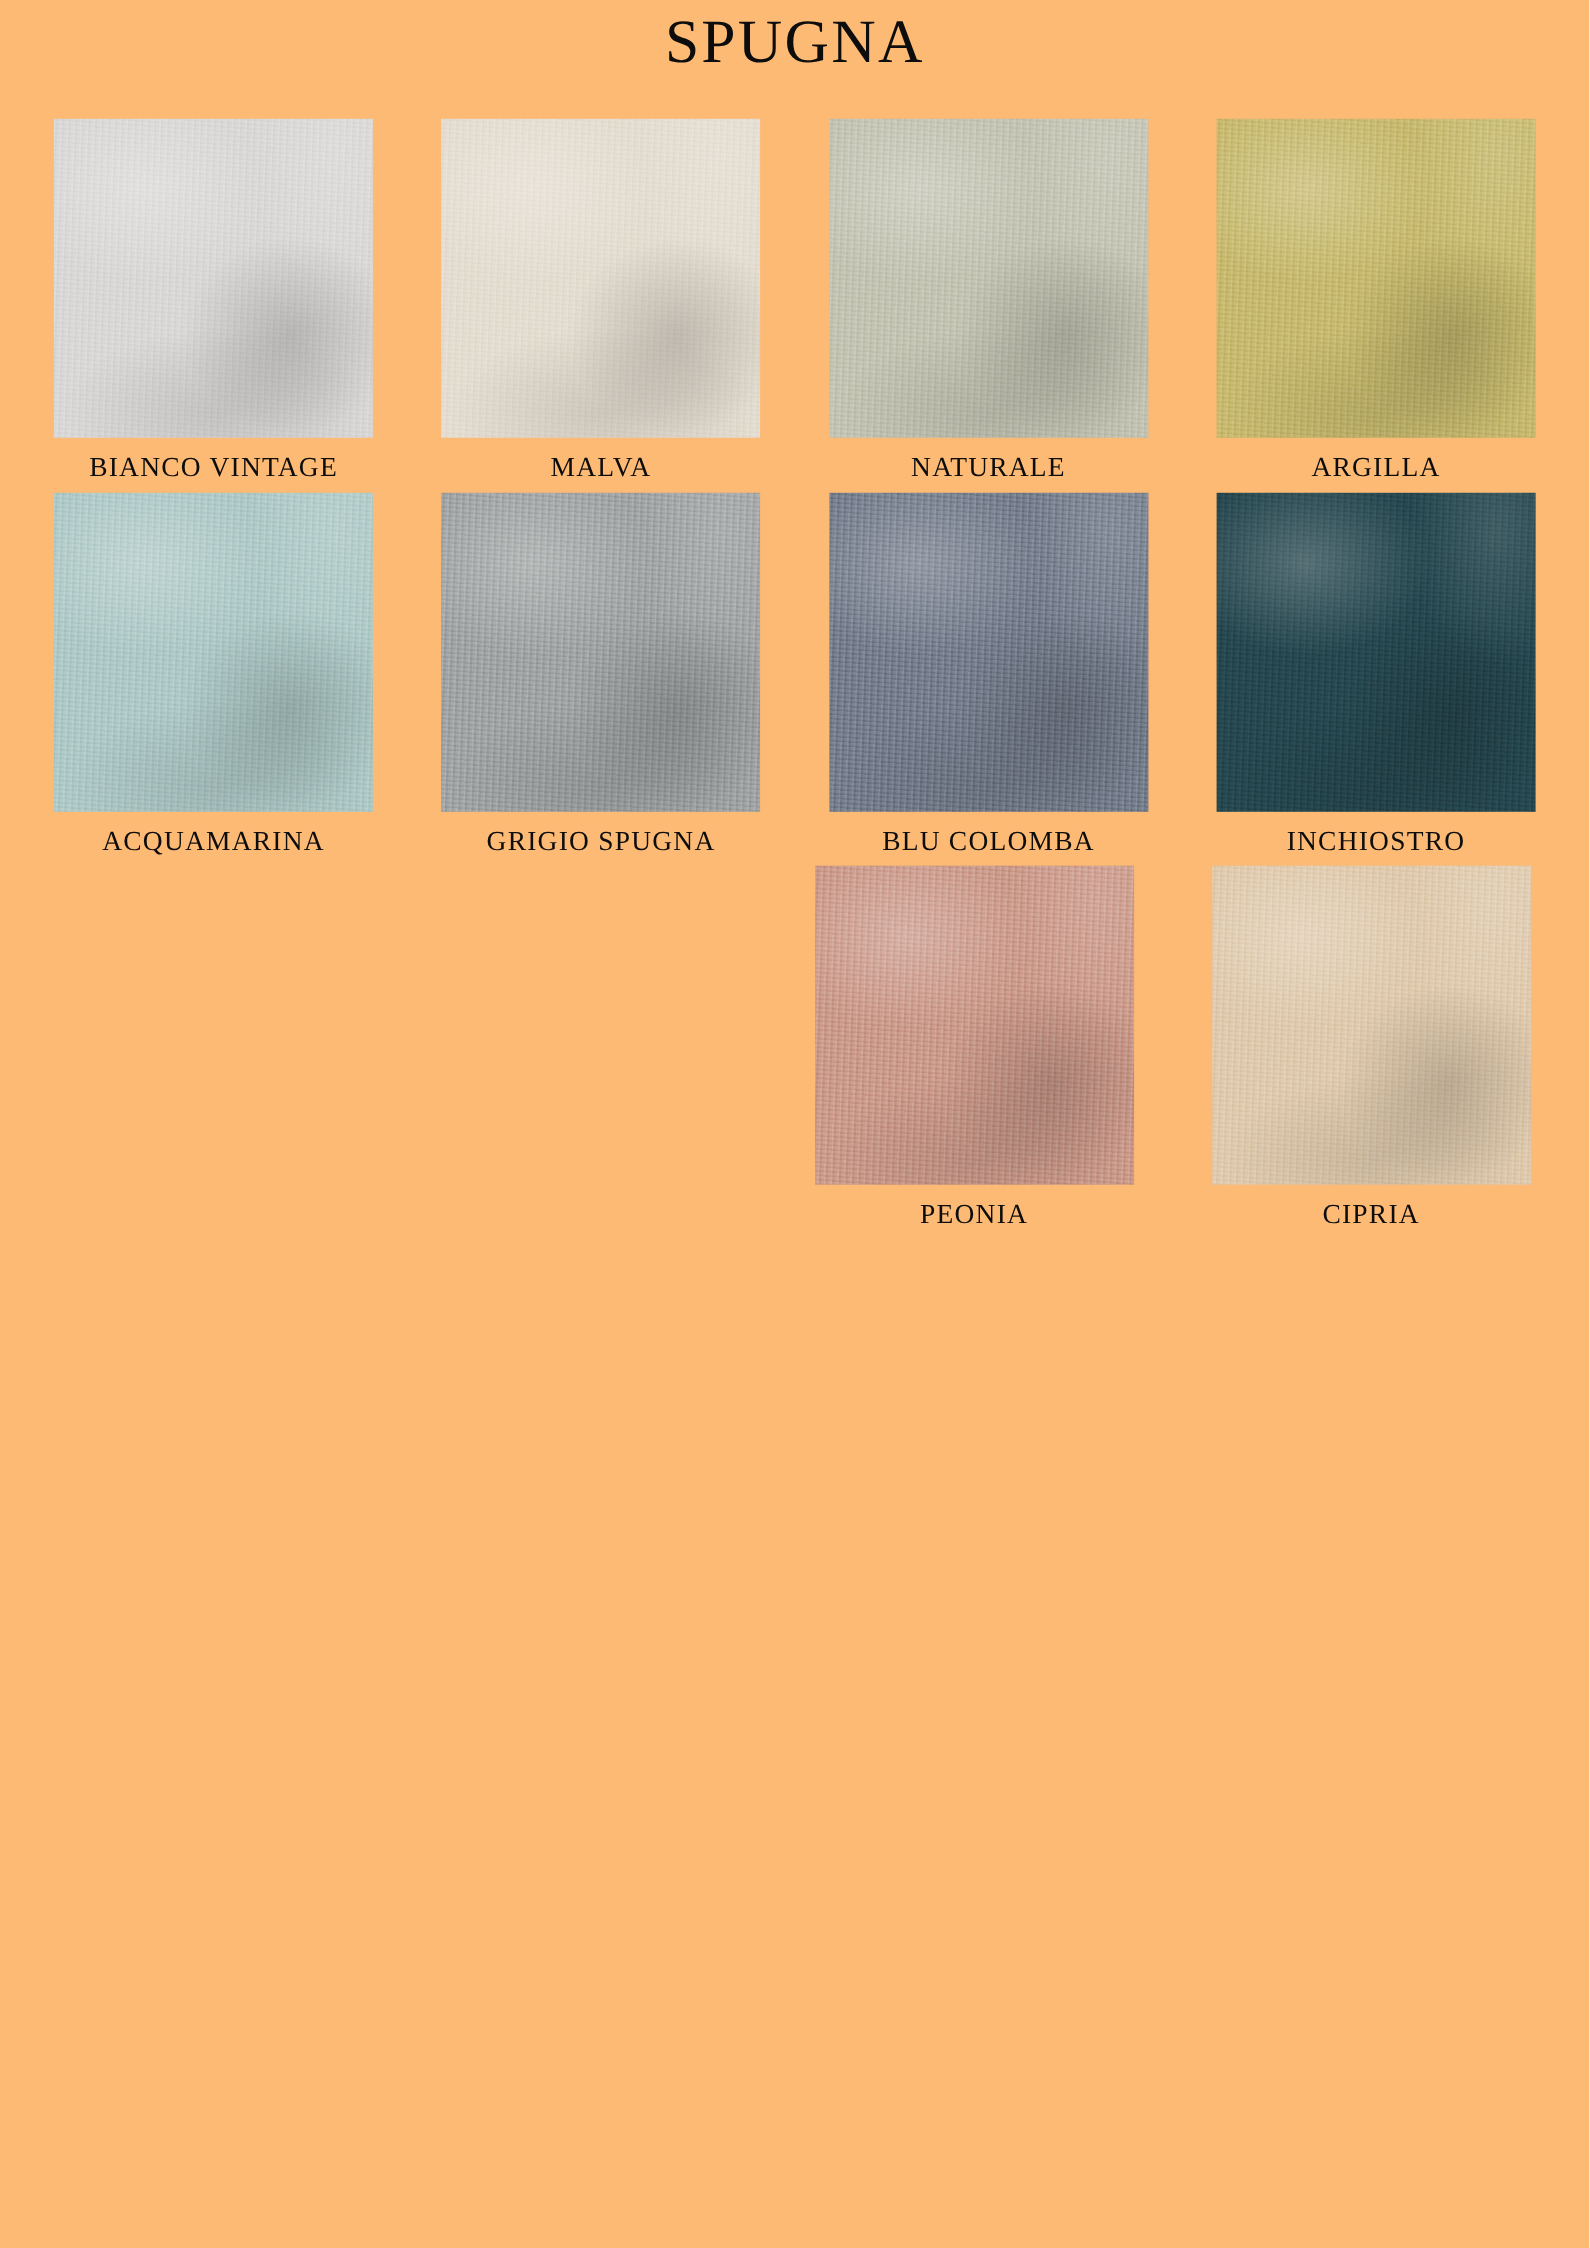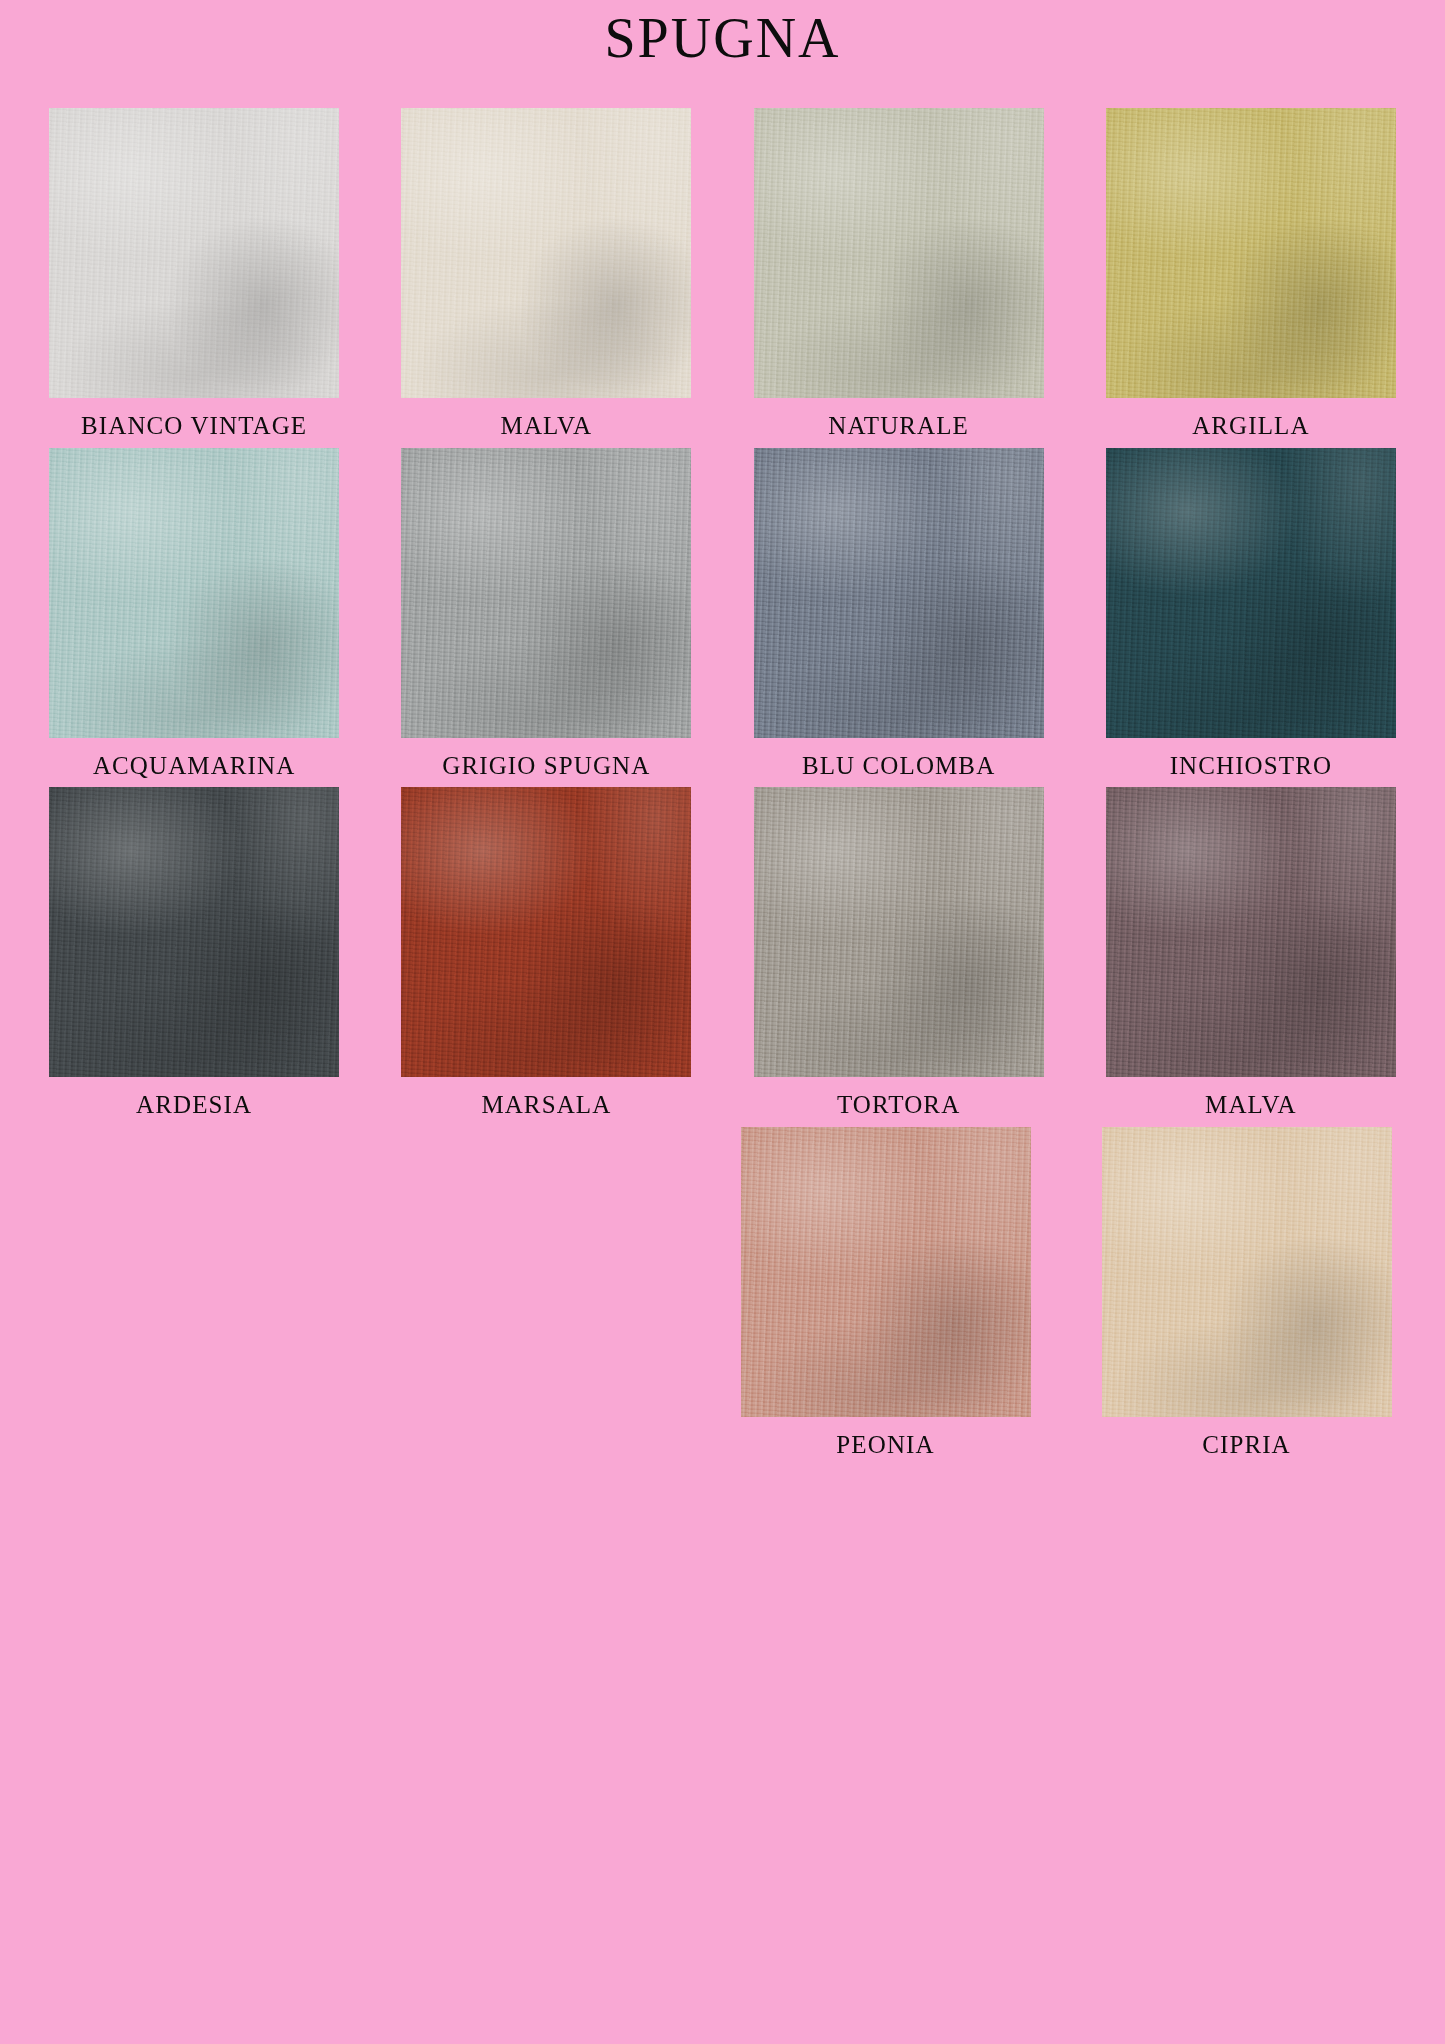--- a/index.html
+++ b/index.html
@@ -12,21 +12,21 @@
     height: 2044px;
     font-family: "Liberation Serif", "DejaVu Serif", serif;
     color: #111111;
     overflow: hidden;
   }
 
   .page {
     position: relative;
     width: 1445px;
     height: 2044px;
-    background: #f9a8d4;
+    background: #fdba74;
     box-sizing: border-box;
   }
 
   .page-title {
     text-align: center;
     font-family: "Liberation Serif", "DejaVu Serif", serif;
     font-size: 56px;
     font-weight: 400;
     letter-spacing: 2px;
     line-height: 1;
@@ -152,38 +152,20 @@
       <div class="swatch-cell">
         <div class="swatch-chip" style="background-color: rgb(110, 118, 132);"></div>
         <div class="swatch-label">BLU COLOMBA</div>
       </div>
       <div class="swatch-cell">
         <div class="swatch-chip" style="background-color: rgb(36, 67, 74);"></div>
         <div class="swatch-label">INCHIOSTRO</div>
       </div>
     </div>
 
-    <div class="swatch-row">
-      <div class="swatch-cell">
-        <div class="swatch-chip" style="background-color: rgb(63, 68, 71);"></div>
-        <div class="swatch-label">ARDESIA</div>
-      </div>
-      <div class="swatch-cell">
-        <div class="swatch-chip" style="background-color: rgb(143, 53, 34);"></div>
-        <div class="swatch-label">MARSALA</div>
-      </div>
-      <div class="swatch-cell">
-        <div class="swatch-chip" style="background-color: rgb(155, 149, 140);"></div>
-        <div class="swatch-label">TORTORA</div>
-      </div>
-      <div class="swatch-cell">
-        <div class="swatch-chip" style="background-color: rgb(109, 89, 93);"></div>
-        <div class="swatch-label">MALVA</div>
-      </div>
-    </div>
 
     <div class="swatch-row centered">
       <div class="swatch-cell">
         <div class="swatch-chip" style="background-color: rgb(199, 147, 131);"></div>
         <div class="swatch-label">PEONIA</div>
       </div>
       <div class="swatch-cell">
         <div class="swatch-chip" style="background-color: rgb(221, 198, 168);"></div>
         <div class="swatch-label">CIPRIA</div>
       </div>

